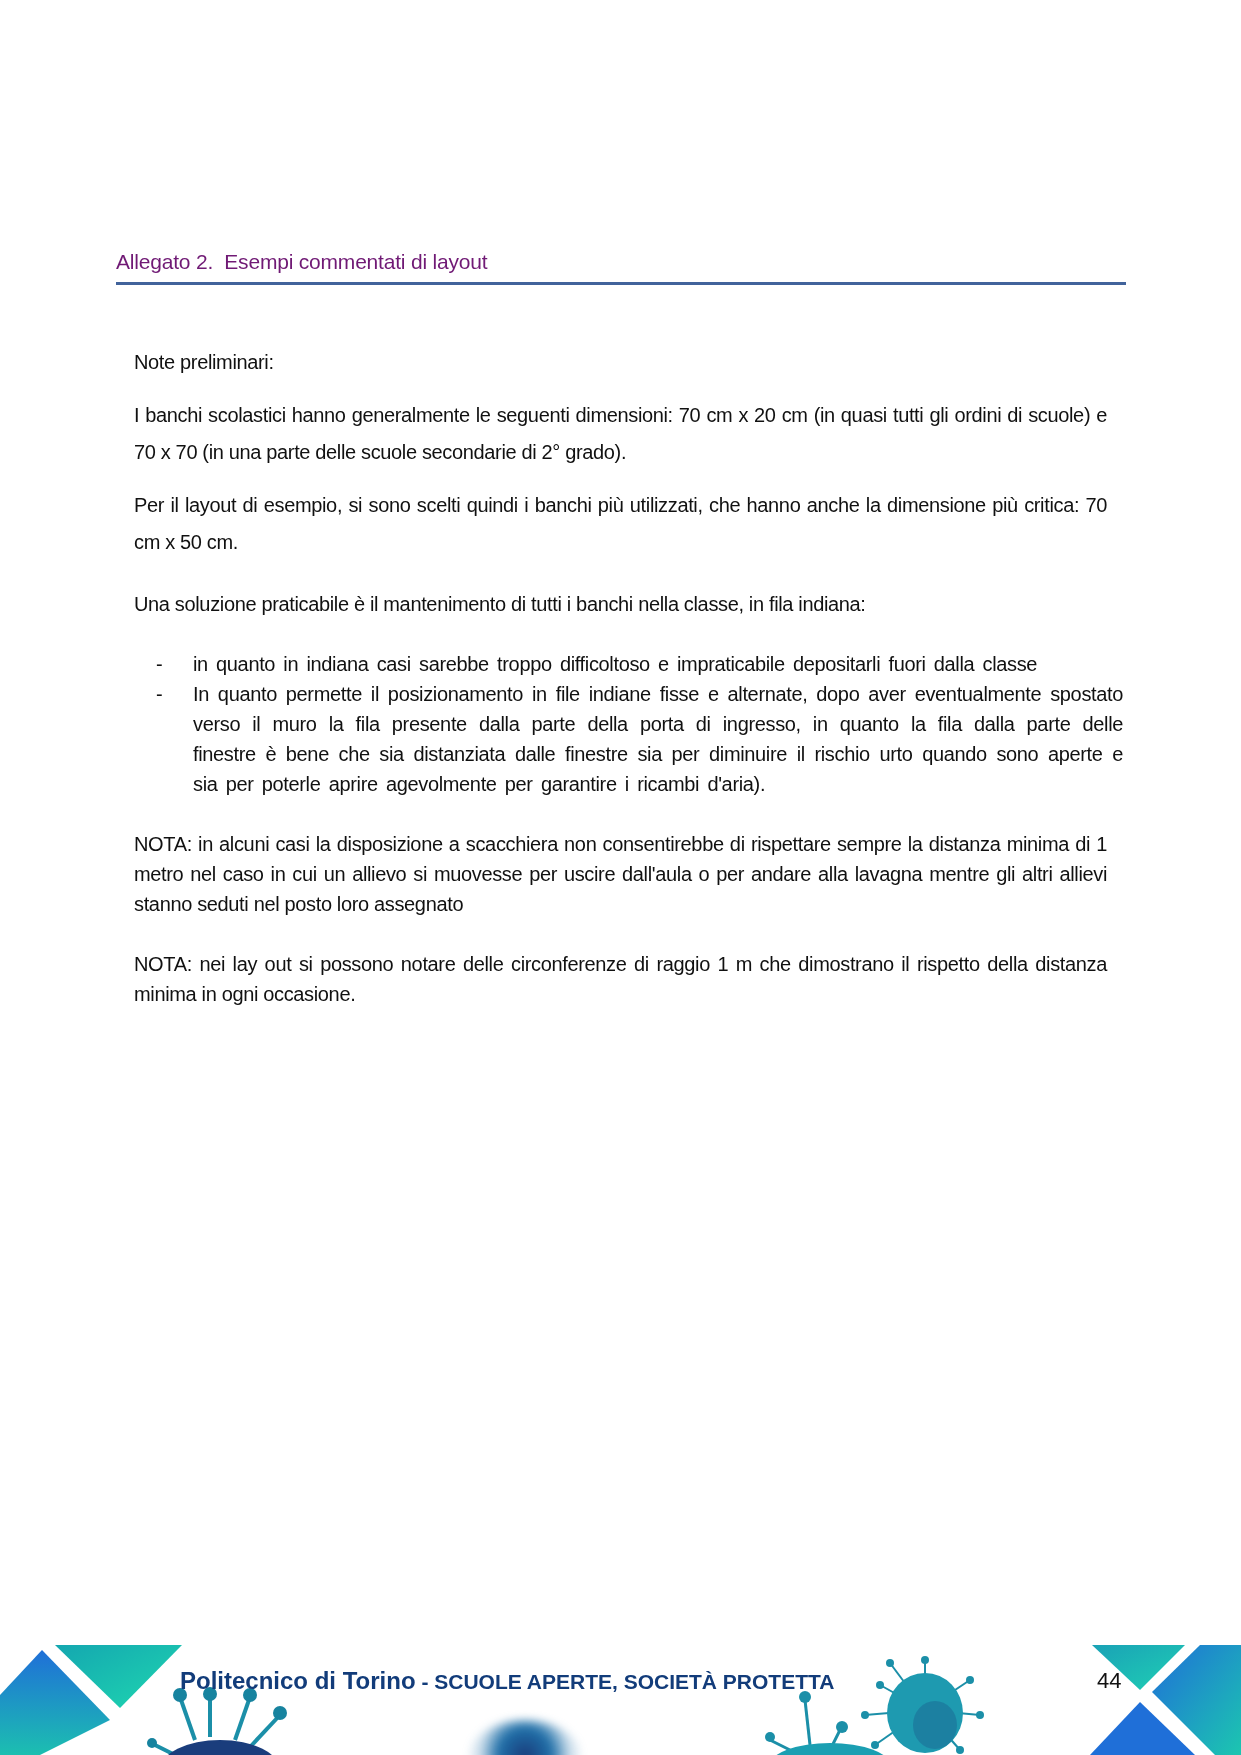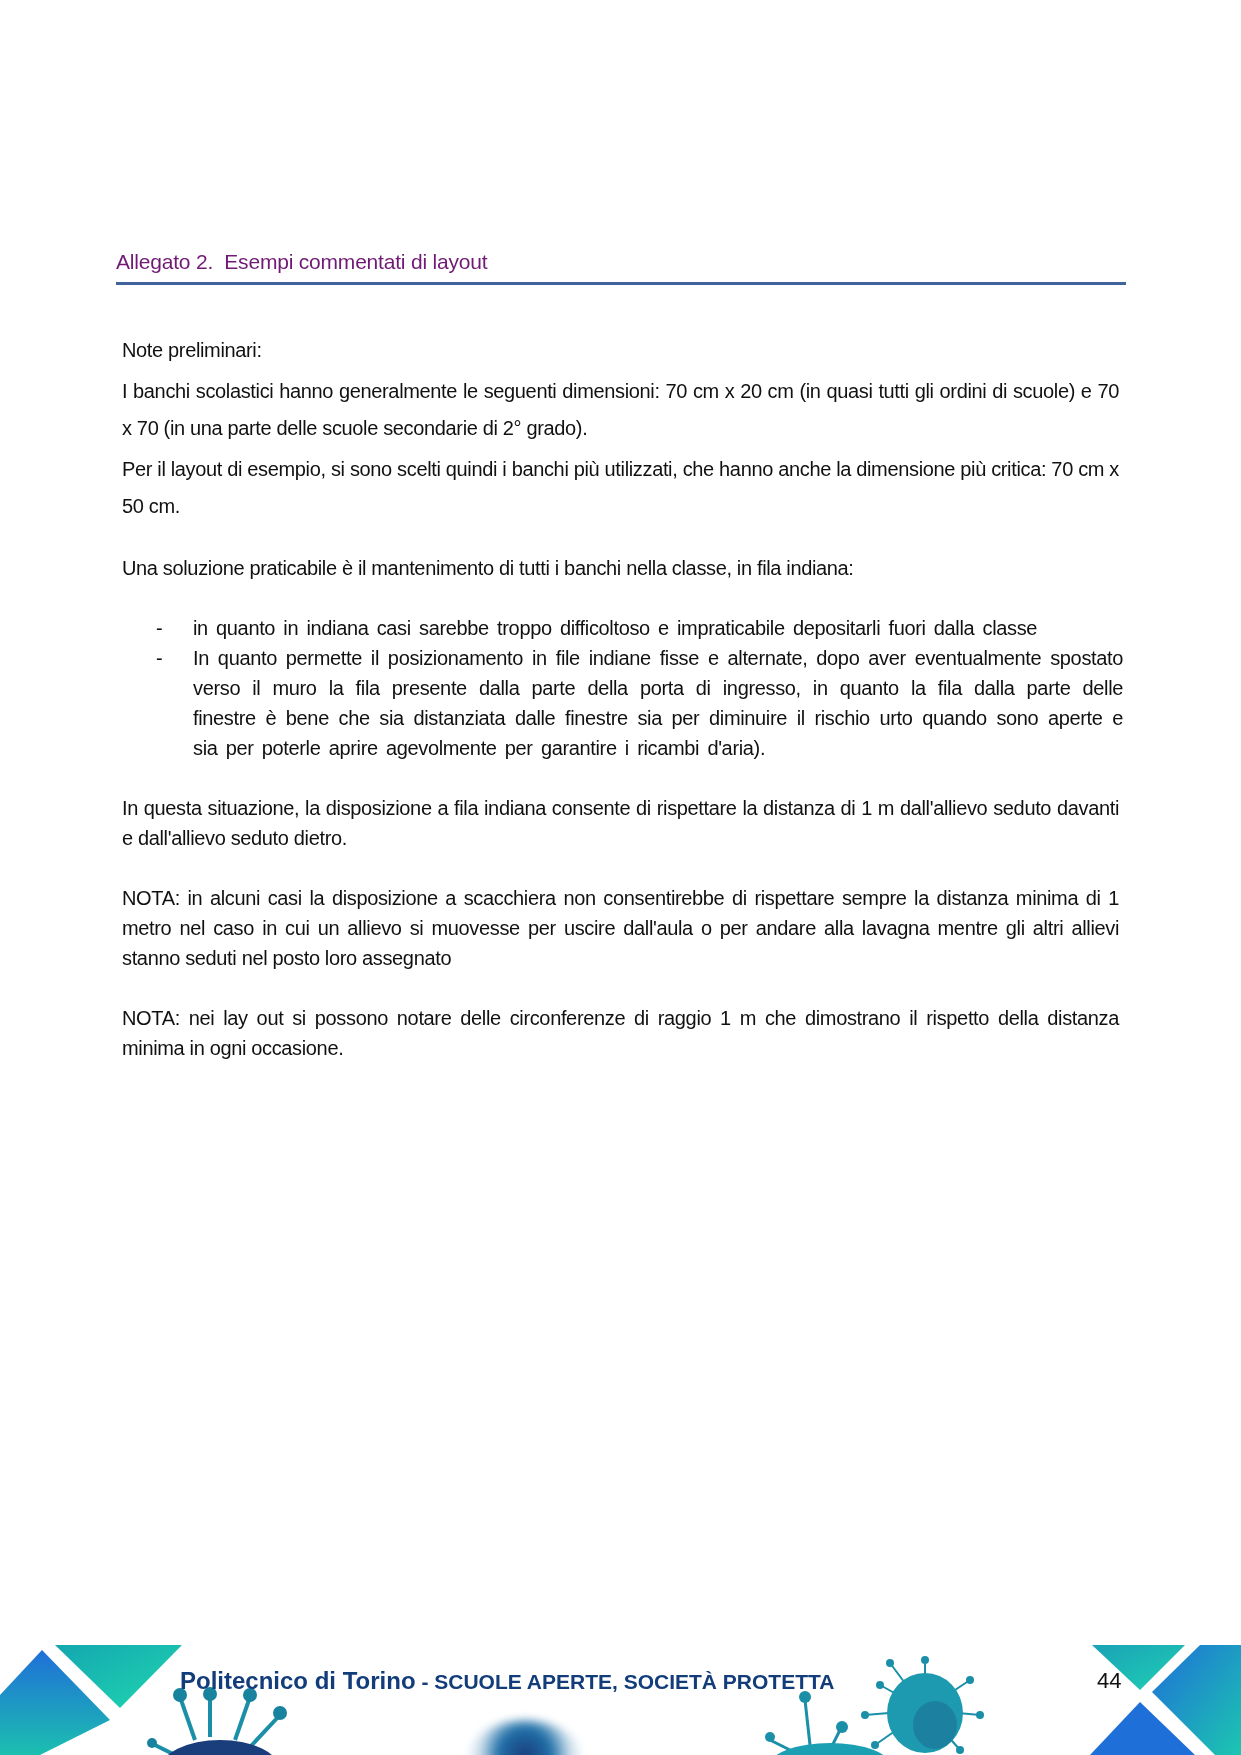--- a/index.html
+++ b/index.html
@@ -15,21 +15,21 @@
       font-size: 21px; color: #701a75; letter-spacing: -0.2px;
       line-height: 28px; white-space: pre;
     }
     .header-rule {
       margin-top: 6px; height: 3px; background: #41639b; width: 1010px;
     }
     .content {
       position: absolute; left: 118px; top: 328px; width: 1005px;
       font-size: 20px; letter-spacing: -0.35px;
     }
-    .content p { margin: 4px; text-align: justify; }
+    .content p { margin: 16px; text-align: justify; }
     .lh-loose { line-height: 37px; }
     .lh-normal { line-height: 30px; }
     .gap-1 { margin-top: 28px !important; }
     .gap-2 { margin-top: 30px !important; }
     .gap-3 { margin-top: 30px !important; }
     ul.bullets { list-style: none; margin: 30px 0 0 0; padding: 0; }
     ul.bullets li {
       position: relative; padding-left: 75px; line-height: 30px;
       text-align: justify; word-spacing: 3px;
     }
@@ -71,21 +71,20 @@
     <li>
       <span class="dash">-</span>
       <span> in quanto in indiana casi sarebbe troppo difficoltoso e impraticabile depositarli fuori dalla classe</span>
     </li>
     <li>
       <span class="dash">-</span>
       <span>In quanto permette il posizionamento in file indiane fisse e alternate, dopo aver eventualmente spostato verso il muro la fila presente dalla parte della porta di ingresso, in quanto la fila dalla parte delle finestre è bene che sia distanziata dalle finestre sia per diminuire il rischio urto quando sono aperte e sia per poterle aprire agevolmente per garantire i ricambi d'aria).</span>
     </li>
   </ul>
 
-  <p class="lh-normal gap-2">In questa situazione, la disposizione a fila indiana consente di rispettare la distanza di 1 m dall'allievo seduto davanti e dall'allievo seduto dietro.</p>
   <p class="lh-normal gap-3">NOTA: in alcuni casi la disposizione a scacchiera non consentirebbe di rispettare sempre la distanza minima di 1 metro nel caso in cui un allievo si muovesse per uscire dall'aula o per andare alla lavagna mentre gli altri allievi stanno seduti nel posto loro assegnato</p>
   <p class="lh-normal gap-3">NOTA: nei lay out si possono notare delle circonferenze di raggio 1 m che dimostrano il rispetto della distanza minima in ogni occasione.</p>
 </div>
 
 <div class="footer">
 
   <svg class="deco" style="left:0;top:0" width="200" height="115">
     <defs>
       <linearGradient id="gL1" x1="0" y1="0" x2="0" y2="1">
         <stop offset="0" stop-color="#1f6fd8"></stop>

